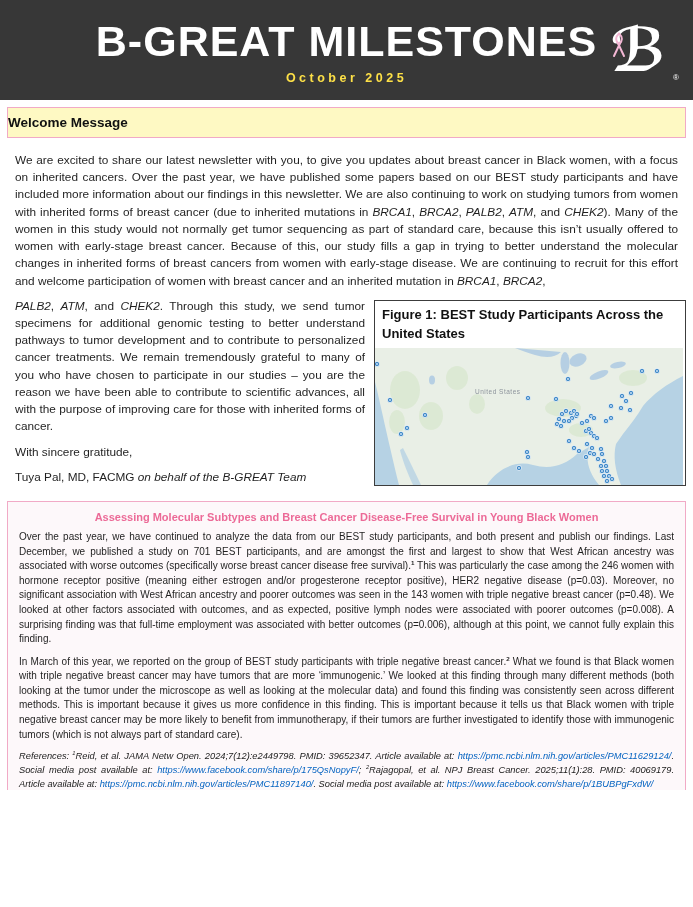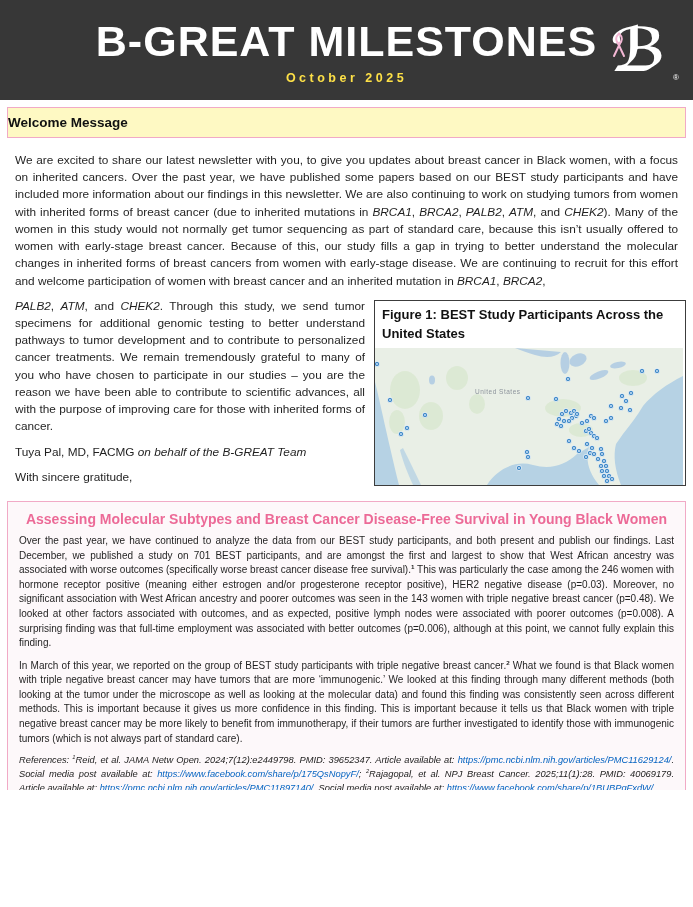--- a/index.html
+++ b/index.html
@@ -28,21 +28,21 @@
   .clearfix::after{content:"";display:block;clear:both;}
 
   
   .figure{float:right;width:310px;border:1px solid #3c3c3c;background:#ffffff;
           margin:2px 0 3px 9px;}
   .figure .caption{font-size:13px;font-weight:bold;color:#111;padding:5px 7px 4px;background:#ffffff;}
   .figure .map{display:block;width:308px;height:137px;}
 
   
   .section-box{margin:7px 7px 0;border:1.5px solid #f1aac6;background:#fdf8fa;padding:7px 11px 8px;}
-  .section-box h2{margin:2px 0 7px;text-align:center;font-size:14px;font-weight:bold;color:#ec6a97;}
+  .section-box h2{margin:2px 0 7px;text-align:center;font-size:11px;font-weight:bold;color:#ec6a97;}
   .section-box p{margin:0 0 8px;text-align:justify;font-size:10px;line-height:1.46;}
   .section-box p.refs{font-size:9.3px;line-height:1.5;color:#222;margin:4px 0 0;}
   .i{font-style:italic;} .b{font-weight:bold;}
   .lnk{color:#0563c1;}
   sup{font-size:62%;line-height:0;}
 
   
   .dot{fill:#3b86c6;stroke:#ffffff;stroke-width:0.7;}
   .dot-core{fill:#d8eafb;}
 </style>
@@ -225,22 +225,22 @@
               <circle cx="234" cy="128" r="2.6" class="dot"></circle>
               <circle cx="234" cy="128" r="0.9" class="dot-core"></circle>
               <circle cx="232" cy="133" r="2.6" class="dot"></circle>
               <circle cx="232" cy="133" r="0.9" class="dot-core"></circle>
               <circle cx="237" cy="131" r="2.6" class="dot"></circle>
               <circle cx="237" cy="131" r="0.9" class="dot-core"></circle>
             </g>
         </svg>
       </div>
       <p><span class="i">PALB2</span><span>, </span><span class="i">ATM</span><span>, and </span><span class="i">CHEK2</span><span>. Through this study, we send tumor specimens for additional genomic testing to better understand pathways to tumor development and to contribute to personalized cancer treatments. We remain tremendously grateful to many of you who have chosen to participate in our studies – you are the reason we have been able to contribute to scientific advances, all with the purpose of improving care for those with inherited forms of cancer.</span></p>
+      <p class="closing">With sincere gratitude,</p>
       <p class="closing"><span>Tuya Pal, MD, FACMG </span><span class="i">on behalf of the B-GREAT Team</span></p>
-      <p class="closing">With sincere gratitude,</p>
     </div>
   </div>
 
   <div class="section-box">
     <h2>Assessing Molecular Subtypes and Breast Cancer Disease-Free Survival in Young Black Women</h2>
     <p><span>Over the past year, we have continued to analyze the data from our BEST study participants, and both present and publish our findings. Last December, we published a study on 701 BEST participants, and are amongst the first and largest to show that West African ancestry was associated with worse outcomes (specifically worse breast cancer disease free survival).</span><sup class="b">1</sup><span> This was particularly the case among the 246 women with hormone receptor positive (meaning either estrogen and/or progesterone receptor positive), HER2 negative disease (p=0.03). Moreover, no significant association with West African ancestry and poorer outcomes was seen in the 143 women with triple negative breast cancer (p=0.48). We looked at other factors associated with outcomes, and as expected, positive lymph nodes were associated with poorer outcomes (p=0.008). A surprising finding was that full-time employment was associated with better outcomes (p=0.006), although at this point, we cannot fully explain this finding.</span></p>
     <p><span>In March of this year, we reported on the group of BEST study participants with triple negative breast cancer.</span><sup class="b">2</sup><span> What we found is that Black women with triple negative breast cancer may have tumors that are more ‘immunogenic.’ We looked at this finding through many different methods (both looking at the tumor under the microscope as well as looking at the molecular data) and found this finding was consistently seen across different methods. This is important because it gives us more confidence in this finding. This is important because it tells us that Black women with triple negative breast cancer may be more likely to benefit from immunotherapy, if their tumors are further investigated to identify those with immunogenic tumors (which is not always part of standard care).</span></p>
     <p class="refs"><span class="i">References: </span><sup class="i">1</sup><span class="i">Reid, et al. JAMA Netw Open. 2024;7(12):e2449798. PMID: 39652347. Article available at: </span><span class="i lnk">https://pmc.ncbi.nlm.nih.gov/articles/PMC11629124/</span><span class="i">. Social media post available at: </span><span class="i lnk">https://www.facebook.com/share/p/175QsNopyF/</span><span class="i">; </span><sup class="i">2</sup><span class="i">Rajagopal, et al. NPJ Breast Cancer. 2025;11(1):28. PMID: 40069179. Article available at: </span><span class="i lnk">https://pmc.ncbi.nlm.nih.gov/articles/PMC11897140/</span><span class="i">. Social media post available at: </span><span class="i lnk">https://www.facebook.com/share/p/1BUBPgFxdW/</span></p>
   </div>
 

